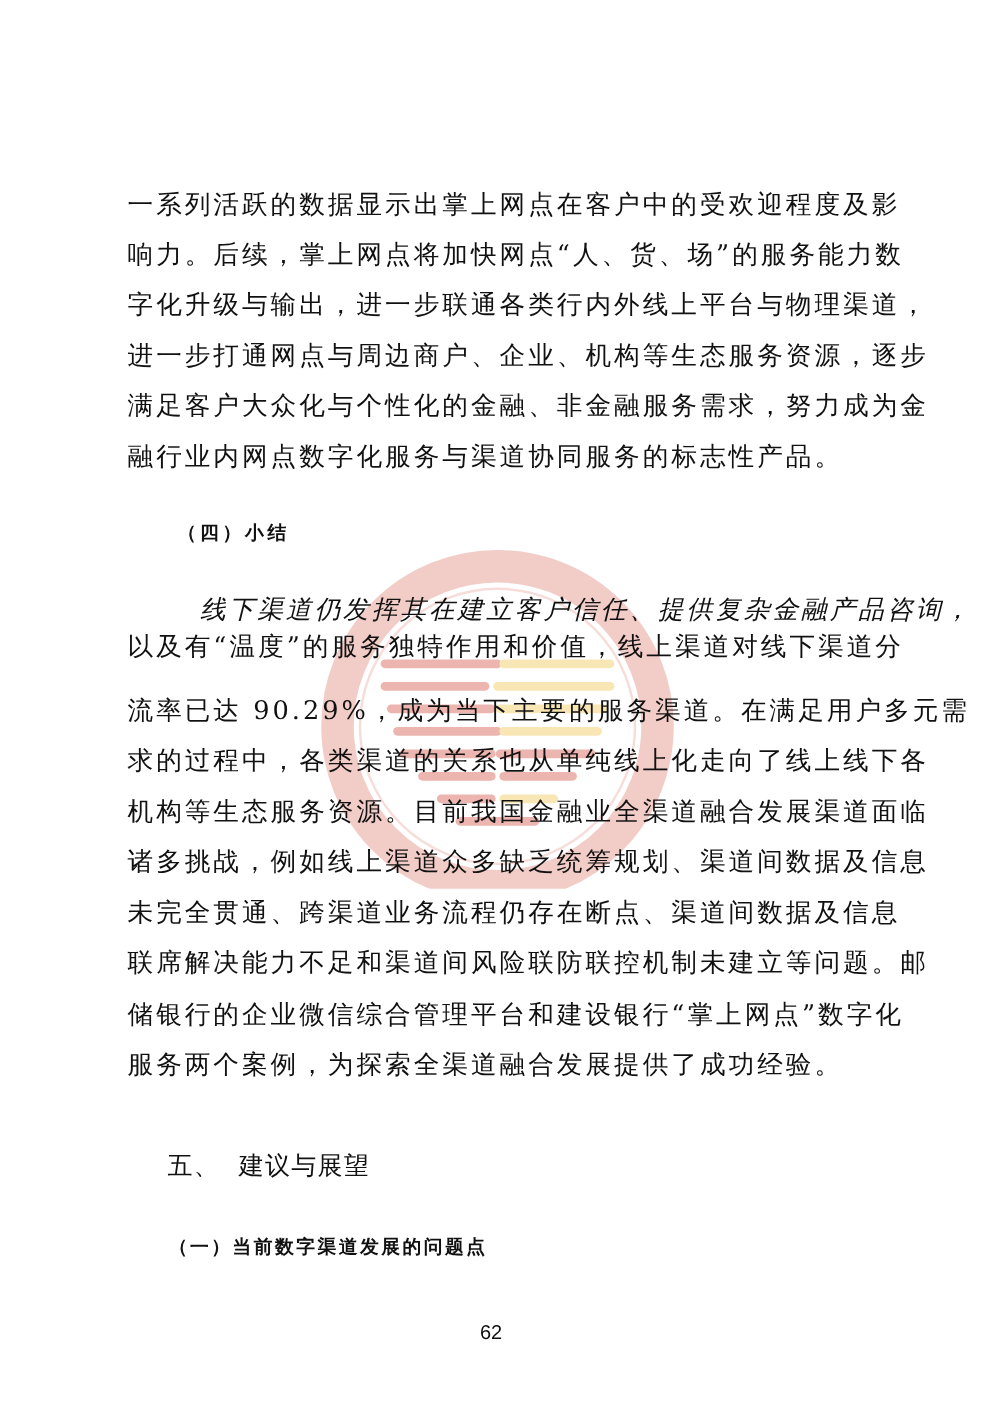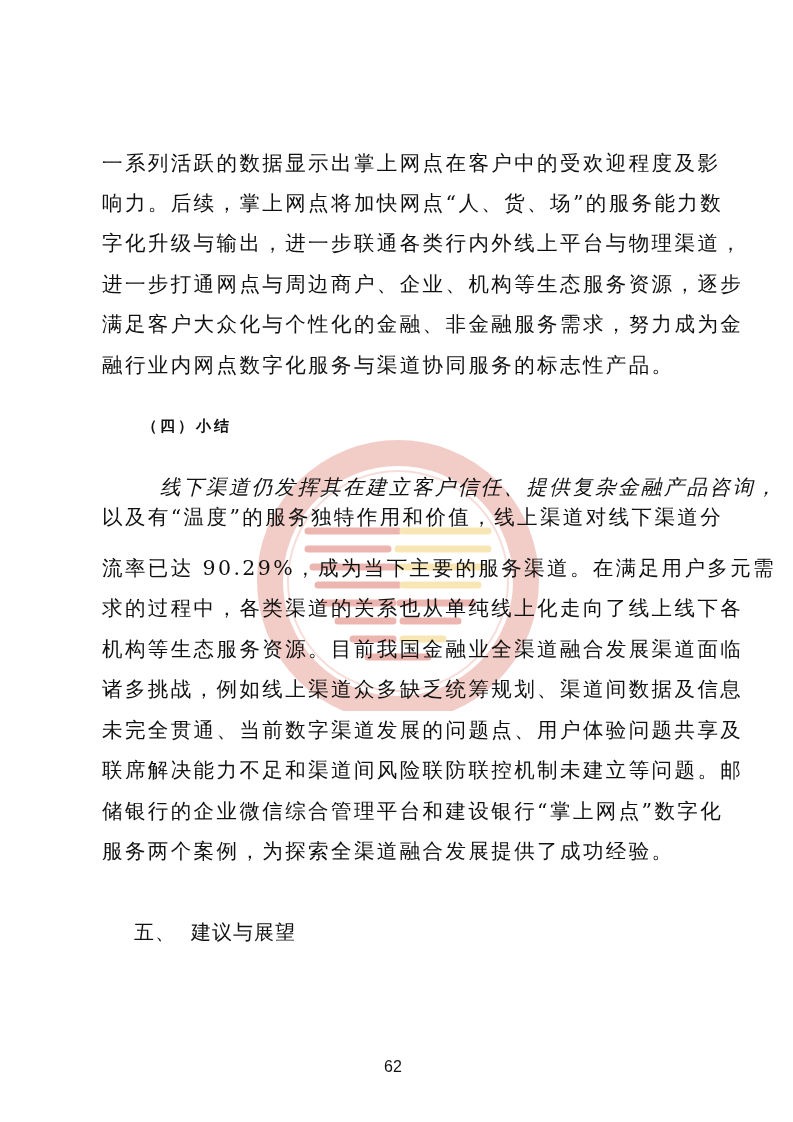--- a/index.html
+++ b/index.html
@@ -51,26 +51,27 @@
 
   <div class="h3" style="left:142px; top:384px;">（四）小结</div>
 
   <div>
     <div class="line indent" style="top:440px">线下渠道仍发挥其在建立客户信任、提供复杂金融产品咨询，</div>
     <div class="line" style="top:470px">以及有“温度”的服务独特作用和价值，线上渠道对线下渠道分</div>
     <div class="line" style="top:521px">流率已达 90.29%，成为当下主要的服务渠道。在满足用户多元需</div>
     <div class="line" style="top:561px">求的过程中，各类渠道的关系也从单纯线上化走向了线上线下各</div>
     <div class="line" style="top:602px">机构等生态服务资源。目前我国金融业全渠道融合发展渠道面临</div>
     <div class="line" style="top:642px">诸多挑战，例如线上渠道众多缺乏统筹规划、渠道间数据及信息</div>
-    <div class="line" style="top:683px">未完全贯通、当前数字渠道发展的问题点、用户体验问题共享及</div>
+    <div class="line" style="top:683px">未完全贯通、跨渠道业务流程仍存在断点、渠道间数据及信息</div>
     <div class="line" style="top:723px">联席解决能力不足和渠道间风险联防联控机制未建立等问题。邮</div>
     <div class="line" style="top:764px">储银行的企业微信综合管理平台和建设银行“掌上网点”数字化</div>
     <div class="line" style="top:804px">服务两个案例，为探索全渠道融合发展提供了成功经验。</div>
   </div>
 
   <div>
     <span class="h2" style="left:134px; top:886px;">五、</span>
     <span class="h2" style="left:191px; top:886px;">建议与展望</span>
   </div>
 
+  <div class="h3" style="left:135px; top:955px; letter-spacing:2px;">（一）当前数字渠道发展的问题点</div>
 
   <div class="pagenum">62</div>
 </div>
 
 </body></html>

